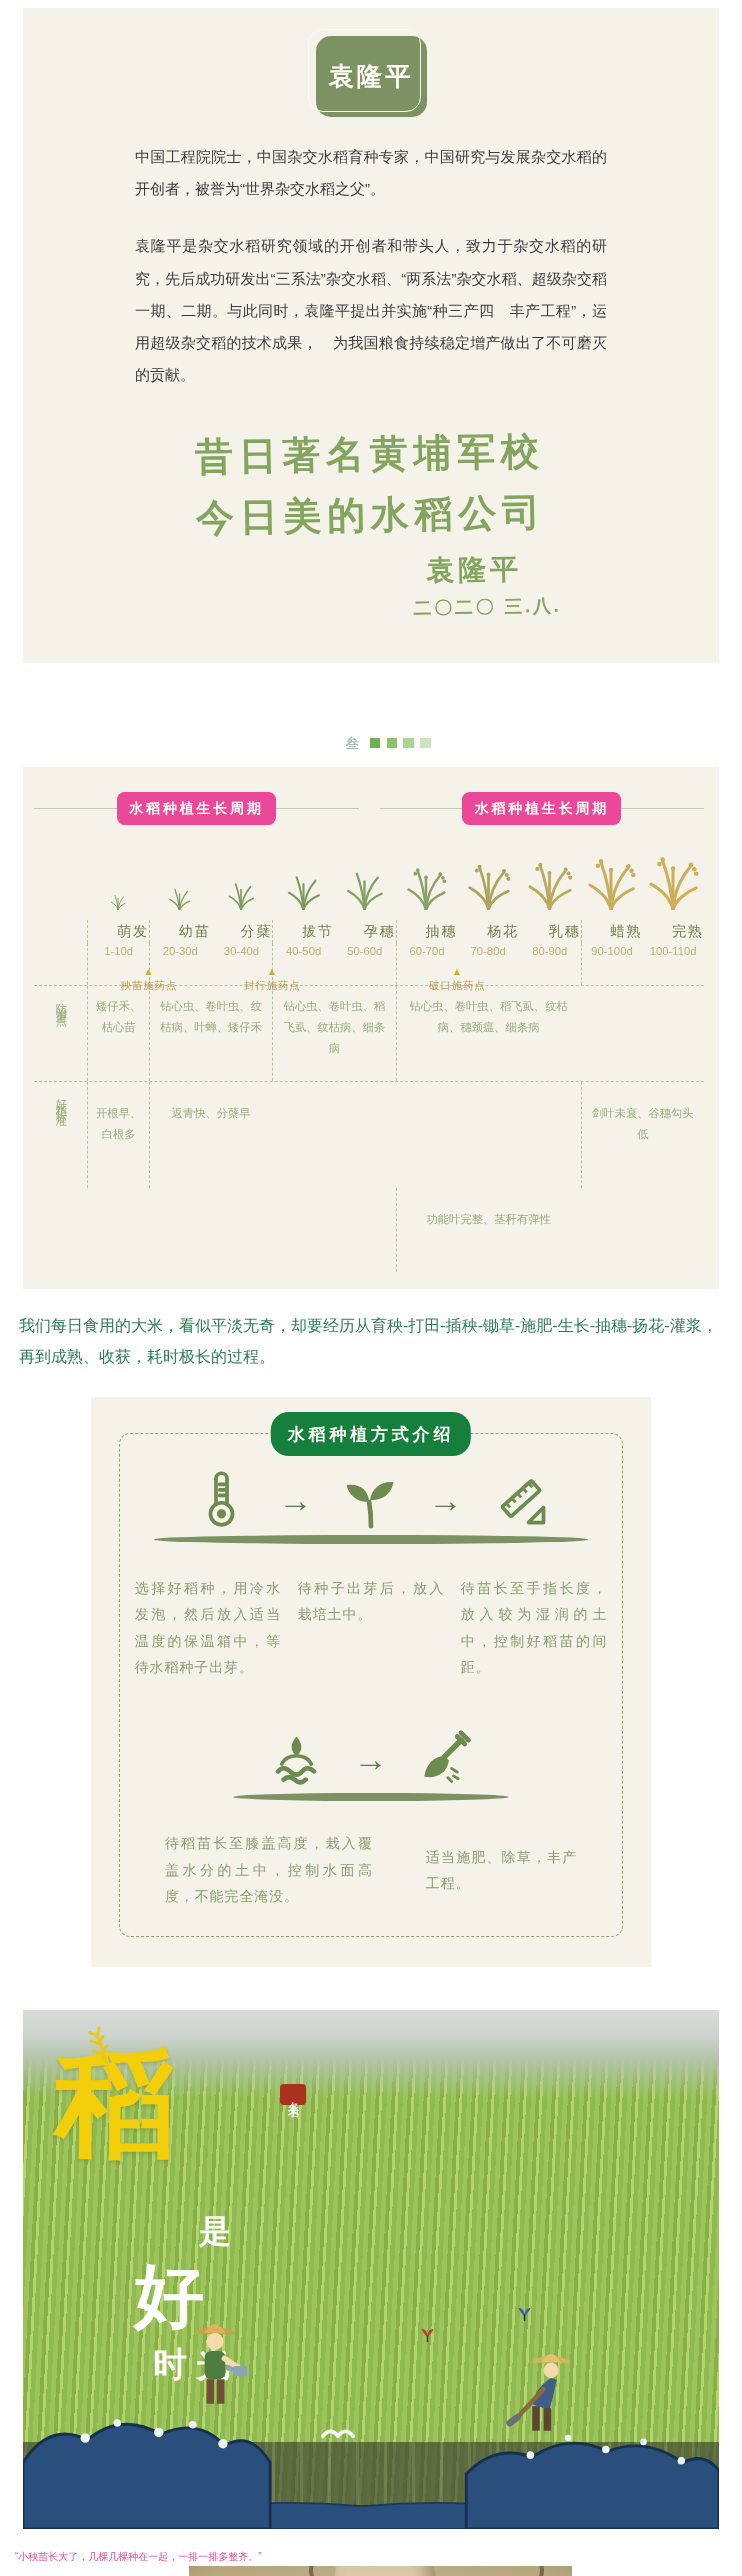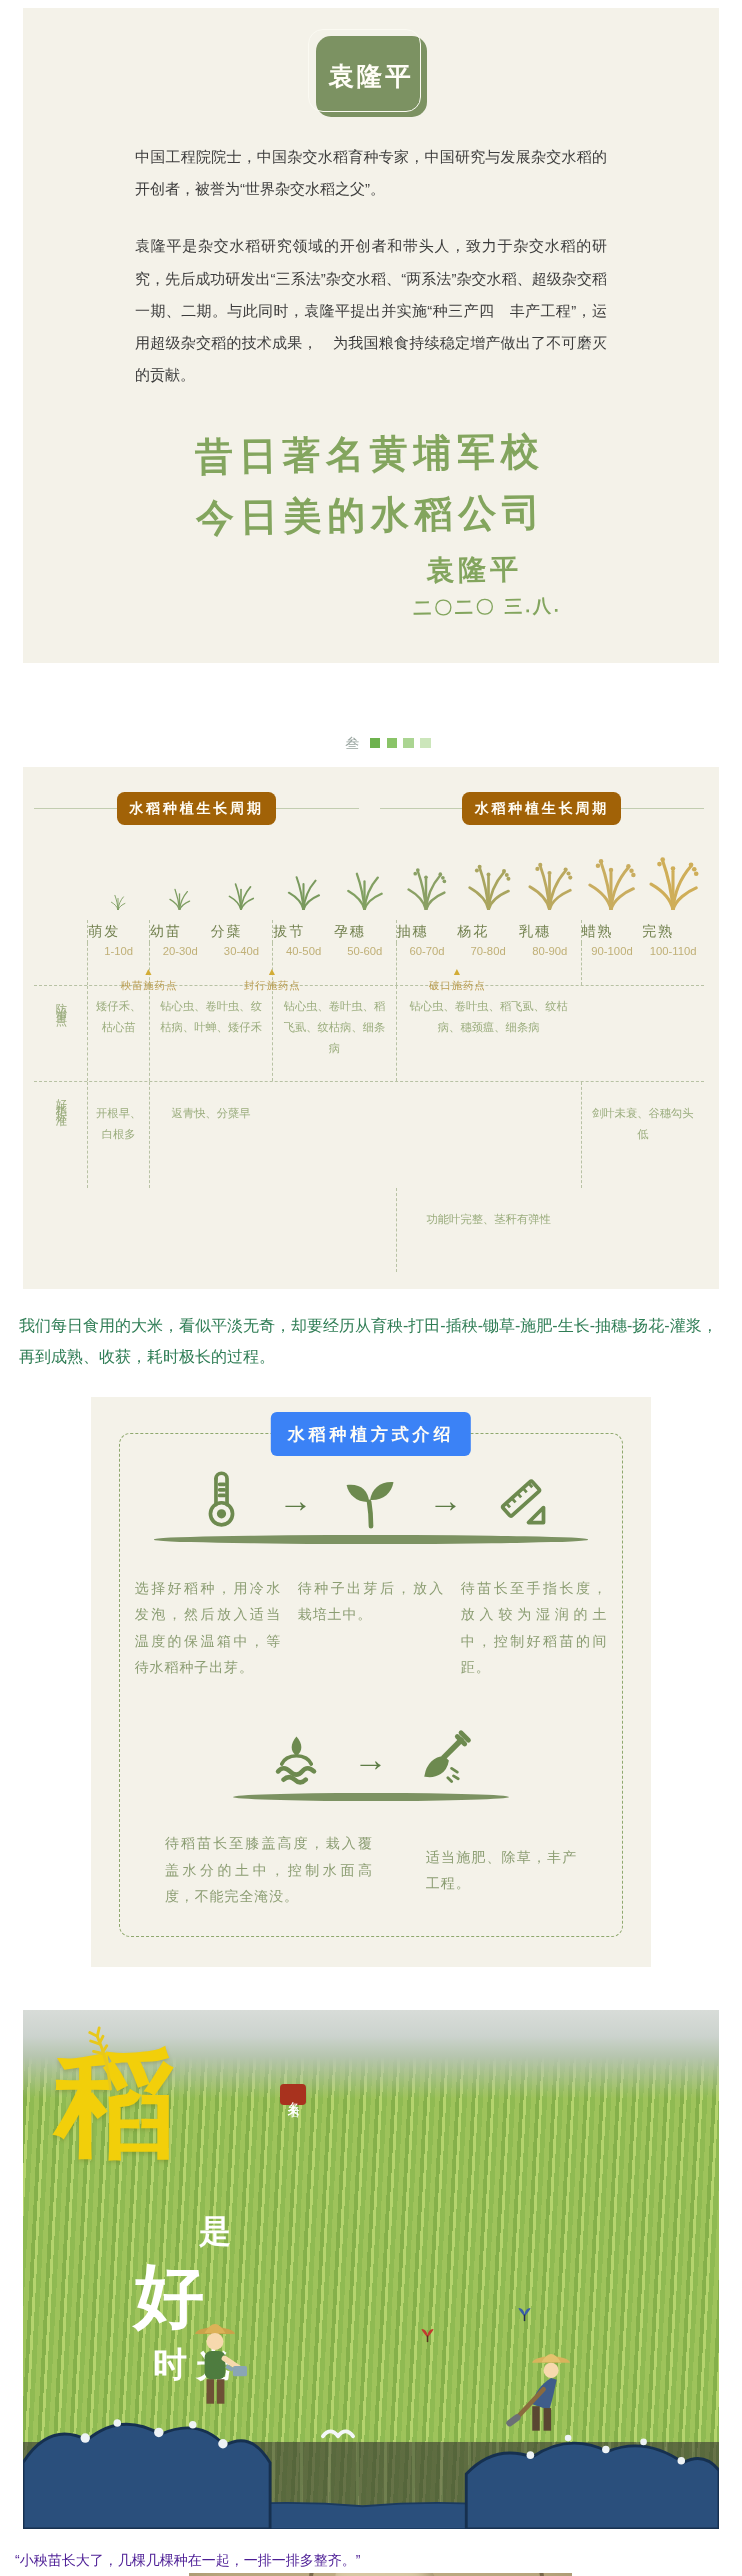--- a/index.html
+++ b/index.html
@@ -24,29 +24,29 @@
     margin:72px 0 17px;transform:translateX(17px);height:15px;}
   .divider .glyph{color:#97a39e;font-size:14px;line-height:1;margin-right:3.8px;}
   .divider i{display:block;width:10.4px;height:10.4px;}
   .sq1{background:#6db24e;} .sq2{background:#8ac468;} .sq3{background:#abd592;} .sq4{background:#cce6bb;}
 
   
   .cycle{padding:24.6px 15px 17px 11.3px;}
   .cycle-header{display:flex;gap:21px;}
   .cycle-header .half{flex:1;display:flex;align-items:center;}
   .cycle-header .rule{flex:1;height:0.9px;background:#c2cdb0;}
-  .badge-small{background:#a16207;color:#fffdf6;font-size:14px;font-weight:bold;letter-spacing:2.8px;
+  .badge-small{background:#ec4899;color:#fffdf6;font-size:14px;font-weight:bold;letter-spacing:2.8px;
     padding:7.6px 12.3px;border-radius:7.6px;white-space:nowrap;}
   .grid11{display:grid;grid-template-columns:53px repeat(10,1fr);}
   .plants{margin-top:23px;align-items:end;height:62px;}
   .plants .pcell{display:flex;justify-content:center;align-items:flex-end;}
   .p1{color:#7f9e63;} .p2{color:#7f9e63;} .p3{color:#7a9a5e;} .p4{color:#7a9a5e;} .p5{color:#82a062;}
   .p6{color:#8aa065;} .p7{color:#a9a55f;} .p8{color:#bba95f;} .p9{color:#c9ad5f;} .p10{color:#cfae58;}
   .cycle-lower{position:relative;margin-top:9.4px;}
-  .sname{font-size:14px;color:#72814f;letter-spacing:1.9px;text-align:left;padding:3.8px 0 1.9px;}
+  .sname{font-size:14px;color:#72814f;letter-spacing:1.9px;text-align:right;padding:3.8px 0 1.9px;}
   .sdays{font-size:11.3px;color:#c0b077;text-align:center;padding:1.9px 0 28px;}
   .bl{border-left:0.9px dashed #b8c2a4;}
   .marker{position:absolute;transform:translateX(-50%);text-align:center;color:#b89b4e;font-size:10.4px;
     letter-spacing:0.9px;top:47px;white-space:nowrap;}
   .marker .tri{display:block;color:#d2ac35;font-size:10.4px;line-height:1;margin-bottom:1.9px;}
   .mk1{left:calc(53px + (100% - 53px)*0.1);}
   .mk2{left:calc(53px + (100% - 53px)*0.3);}
   .mk3{left:calc(53px + (100% - 53px)*0.6);}
   .trow{border-top:0.9px dashed #b8c2a4;}
   .trow .rowhead{grid-column:1/2;writing-mode:vertical-rl;margin:7.6px auto;letter-spacing:3.8px;
@@ -57,22 +57,22 @@
   .trow2 .tcell{padding:21px 7.6px 42px;}
 
   
   .intro{margin:21px 20px 0 19px;color:#2f7d55;font-size:16px;line-height:1.95;}
 
   
   .method{margin:24.6px 91px 0;background:#f4f2e9;position:relative;padding:55px 38px 43px;}
   .method .dash-frame{position:absolute;left:28px;right:28px;top:36px;bottom:30px;
     border:1.9px dashed #8fa86e;border-radius:11.3px;pointer-events:none;}
   .method .badge-mid{position:absolute;top:15px;left:50%;transform:translateX(-50%);
-    background:#3b82f6;color:#fffdf6;font-size:17px;font-weight:bold;letter-spacing:3.8px;
-    padding:10.4px 17px;border-radius:6px;z-index:2;}
+    background:#15803d;color:#fffdf6;font-size:17px;font-weight:bold;letter-spacing:3.8px;
+    padding:10.4px 17px;border-radius:18px;z-index:2;}
   .icon-row{display:flex;justify-content:center;align-items:center;gap:28px;margin-top:17px;position:relative;}
   .arrow{color:#5d7c46;font-size:34px;font-weight:bold;line-height:1;}
   .swoosh{height:8.5px;background:#7c9262;border-radius:50%;margin:3.8px 24.6px 0;}
   .swoosh.narrow{margin:3.8px 104px 0;}
   .steps{display:flex;justify-content:space-between;margin:17px 5.7px 0;position:relative;gap:9px;}
   .step{font-size:14px;color:#8b9d72;line-height:1.9;letter-spacing:0.9px;text-align:justify;}
   .steps1 .step{width:31%;}
   .steps2{justify-content:center;gap:53px;margin-top:15px;align-items:center;}
   .steps2 .step:nth-child(1){width:44%;}
   .steps2 .step:nth-child(2){width:32%;}
@@ -95,21 +95,21 @@
   .t-sub3{position:absolute;left:130px;top:332px;font-size:34px;color:#ffffff;font-weight:bold;letter-spacing:9.4px;}
   .seal{position:absolute;left:257px;top:74px;background:#a8321e;color:#fff;writing-mode:vertical-rl;
     font-size:12.3px;letter-spacing:1.9px;padding:7.6px 4.7px;border-radius:3.8px;}
   .sprig{position:absolute;left:59px;top:15px;}
   .farmer-l{position:absolute;left:159px;bottom:110px;}
   .farmer-r{position:absolute;right:134px;bottom:87px;}
   .bfly1{position:absolute;left:395px;top:319px;}
   .bfly2{position:absolute;right:185px;top:298px;}
 
   
-  .quote{margin:19px 23px 0 15px;color:#4c1d95;font-size:14px;line-height:1.8;}
+  .quote{margin:19px 23px 0 15px;color:#ec4899;font-size:10px;line-height:1.8;}
 
   
   .photo2{position:relative;margin:23px 0 0 189px;width:383px;height:168px;overflow:hidden;
     background:radial-gradient(140% 130% at 50% 45%, #cbbb93 0%, #b7a57c 45%, #6e6148 78%, #3e3527 100%);}
   .sack-l{position:absolute;left:11.3px;top:26.4px;width:115px;height:151px;background:#e6dcc0;
     border-radius:34% 44% 24% 34%;transform:rotate(8deg);box-shadow:inset -11.3px -9.4px 23px rgba(90,75,40,.45);}
   .sack-r{position:absolute;right:5.7px;top:21px;width:125px;height:153px;background:#cfc4a2;
     border-radius:42%;transform:rotate(-7deg);box-shadow:inset 9.4px -7.6px 21px rgba(80,65,35,.45);}
   .rim{position:absolute;right:28px;top:-43px;width:227px;height:87px;border:4.7px solid rgba(70,52,34,.55);
     border-radius:50%;}

